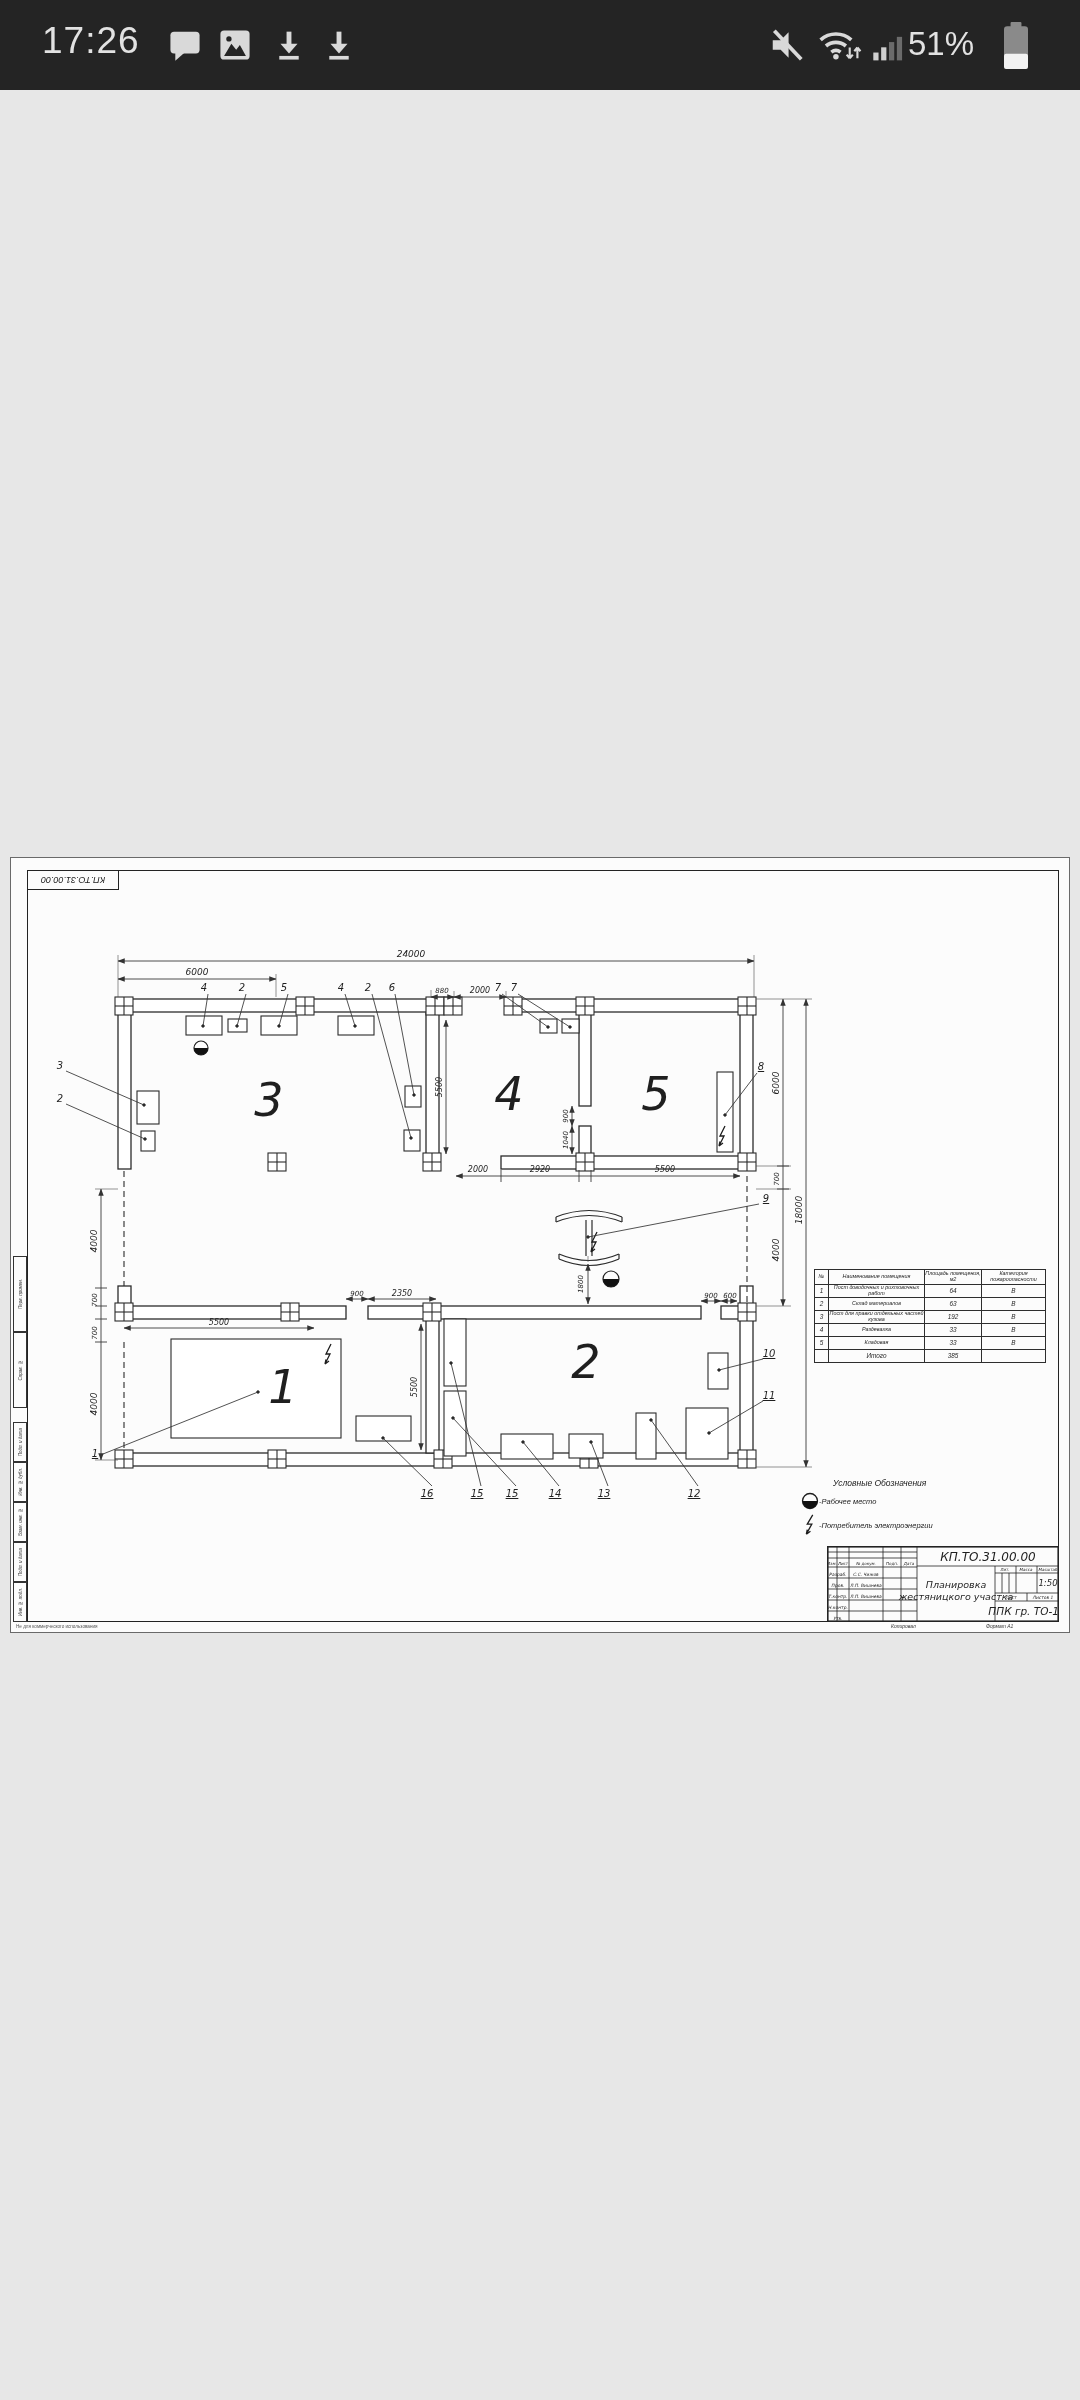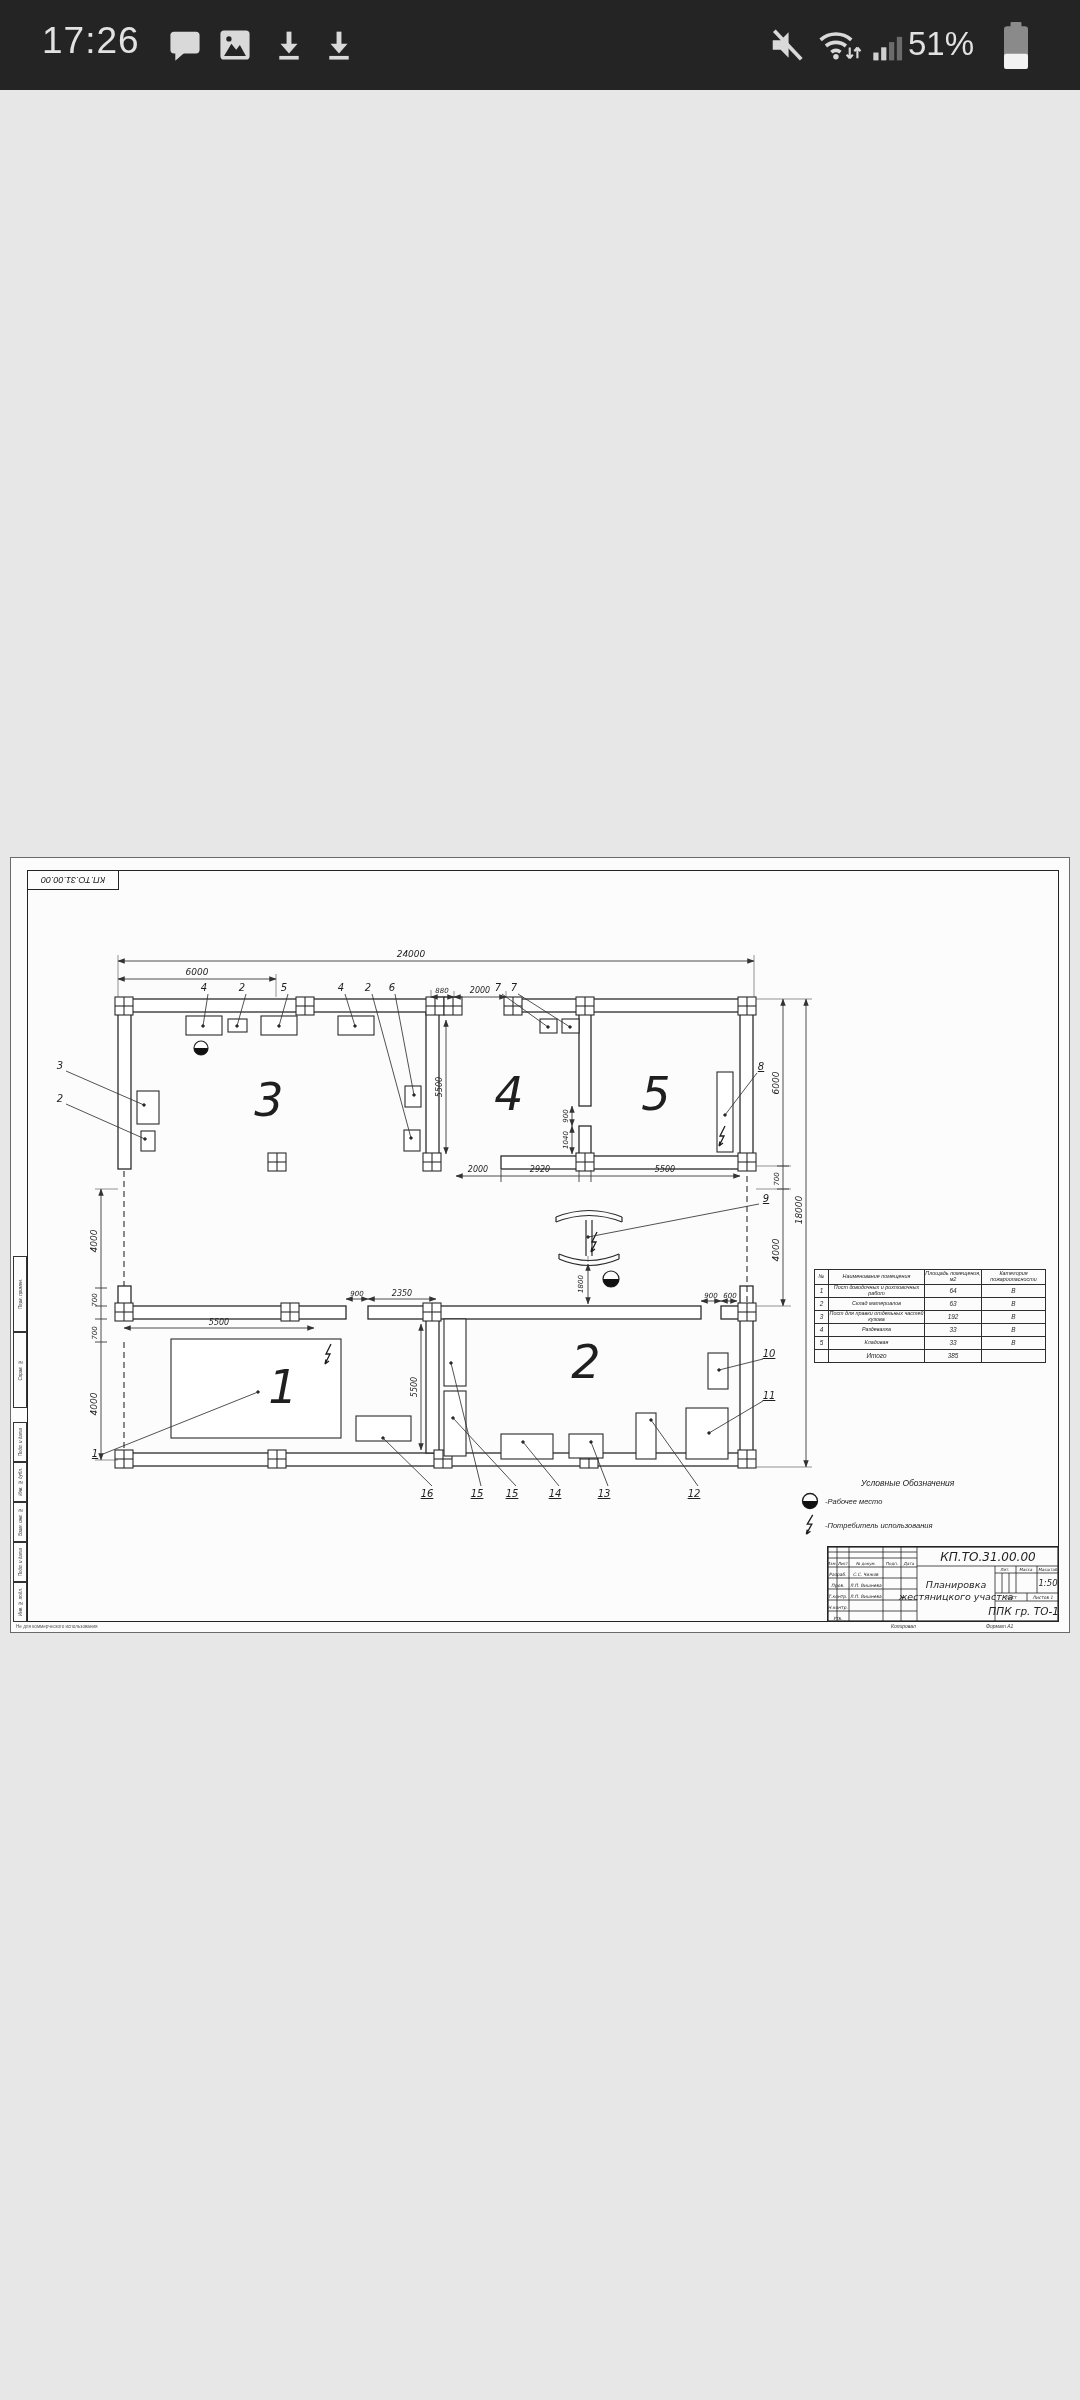--- a/index.html
+++ b/index.html
@@ -23,23 +23,23 @@
   .footnote{font-size:5px;color:#333;font-style:italic;}
   
   table.rooms{border-collapse:collapse;table-layout:fixed;width:231px;font-style:italic;color:#1f1f1f;}
   table.rooms td,table.rooms th{border:0.9px solid #2e2e2e;padding:0;text-align:center;vertical-align:middle;
         font-weight:normal;line-height:1.05;overflow:hidden;}
   table.rooms th{font-size:5.4px;height:14px;}
   table.rooms td{font-size:6.4px;height:12px;}
   table.rooms td.nm{font-size:5.4px;}
   
   #legend{left:790px;top:620px;width:240px;color:#222;font-style:italic;}
-  #legend .ttl{margin-left:60px;font-size:8.5px;}
+  #legend .ttl{margin-left:32px;font-size:8.5px;}
   #legend .row{display:flex;align-items:center;margin-top:4px;}
-  #legend .row .lbl{font-size:7.5px;margin-left:6px;}
+  #legend .row .lbl{font-size:7.5px;margin-left:0;}
   svg text{font-family:"DejaVu Sans",sans-serif;font-style:italic;fill:#1f1f1f;}
 </style>
 </head>
 <body>
 
 <div id="screen">
 
   <div id="statusbar" class="abs">
     <div class="abs time">17:26</div>
 
@@ -429,21 +429,21 @@
         <svg width="18" height="18" viewBox="0 0 18 18">
           <circle cx="9" cy="9" r="7.5" fill="none" stroke="#1d1d1d" stroke-width="1.3"></circle>
           <path d="M1.5,9 a7.5,7.5 0 0 0 15,0 z" fill="#111"></path>
         </svg>
         <span class="lbl">-Рабочее место</span>
       </div>
       <div class="row">
         <svg width="18" height="22" viewBox="0 0 12 24">
           <path d="M9,1 L3,11 H8 L2,22 l4.5,-3.2 M2,22 l1,-5" fill="none" stroke="#1d1d1d" stroke-width="1.4"></path>
         </svg>
-        <span class="lbl">-Потребитель использования</span>
+        <span class="lbl">-Потребитель электроэнергии</span>
       </div>
     </div>
 
     <div class="abs" style="left:816px;top:688px;width:232px;height:76px">
       <svg width="232" height="76" viewBox="0 0 232 76">
         <g stroke="#232323" fill="none">
           <rect x="0.8" y="0.8" width="230.4" height="74.4" stroke-width="1.6"></rect>
           <path stroke-width="0.8" d="M0,6 H90 M0,12 H90 M0,21 H90 M0,32 H90 M0,43 H90 M0,54 H90 M0,65 H90
             M10,0 V76 M22,0 V76 M56,0 V76 M74,0 V76 M90,0 V76
             M90,20 H232 M168,20 V76 M168,27 H232 M189,20 V47 M210,20 V47

